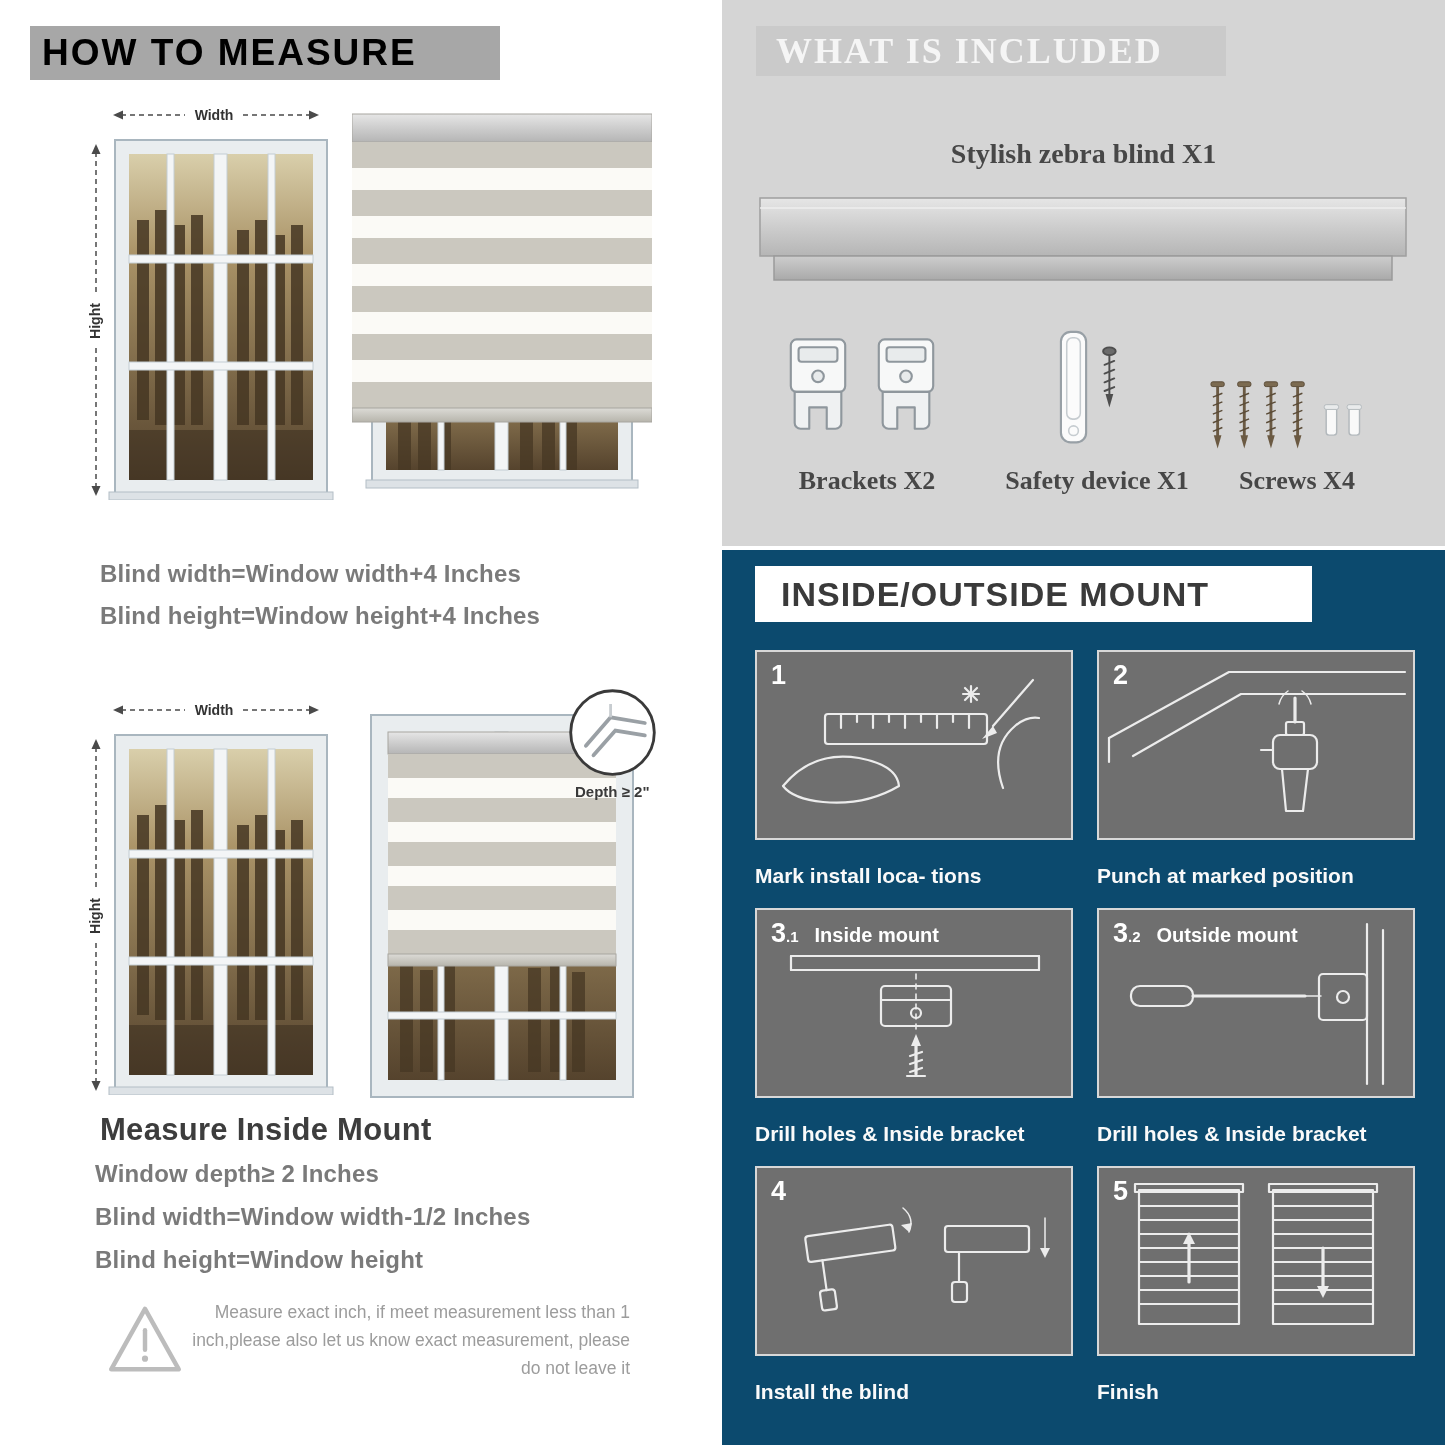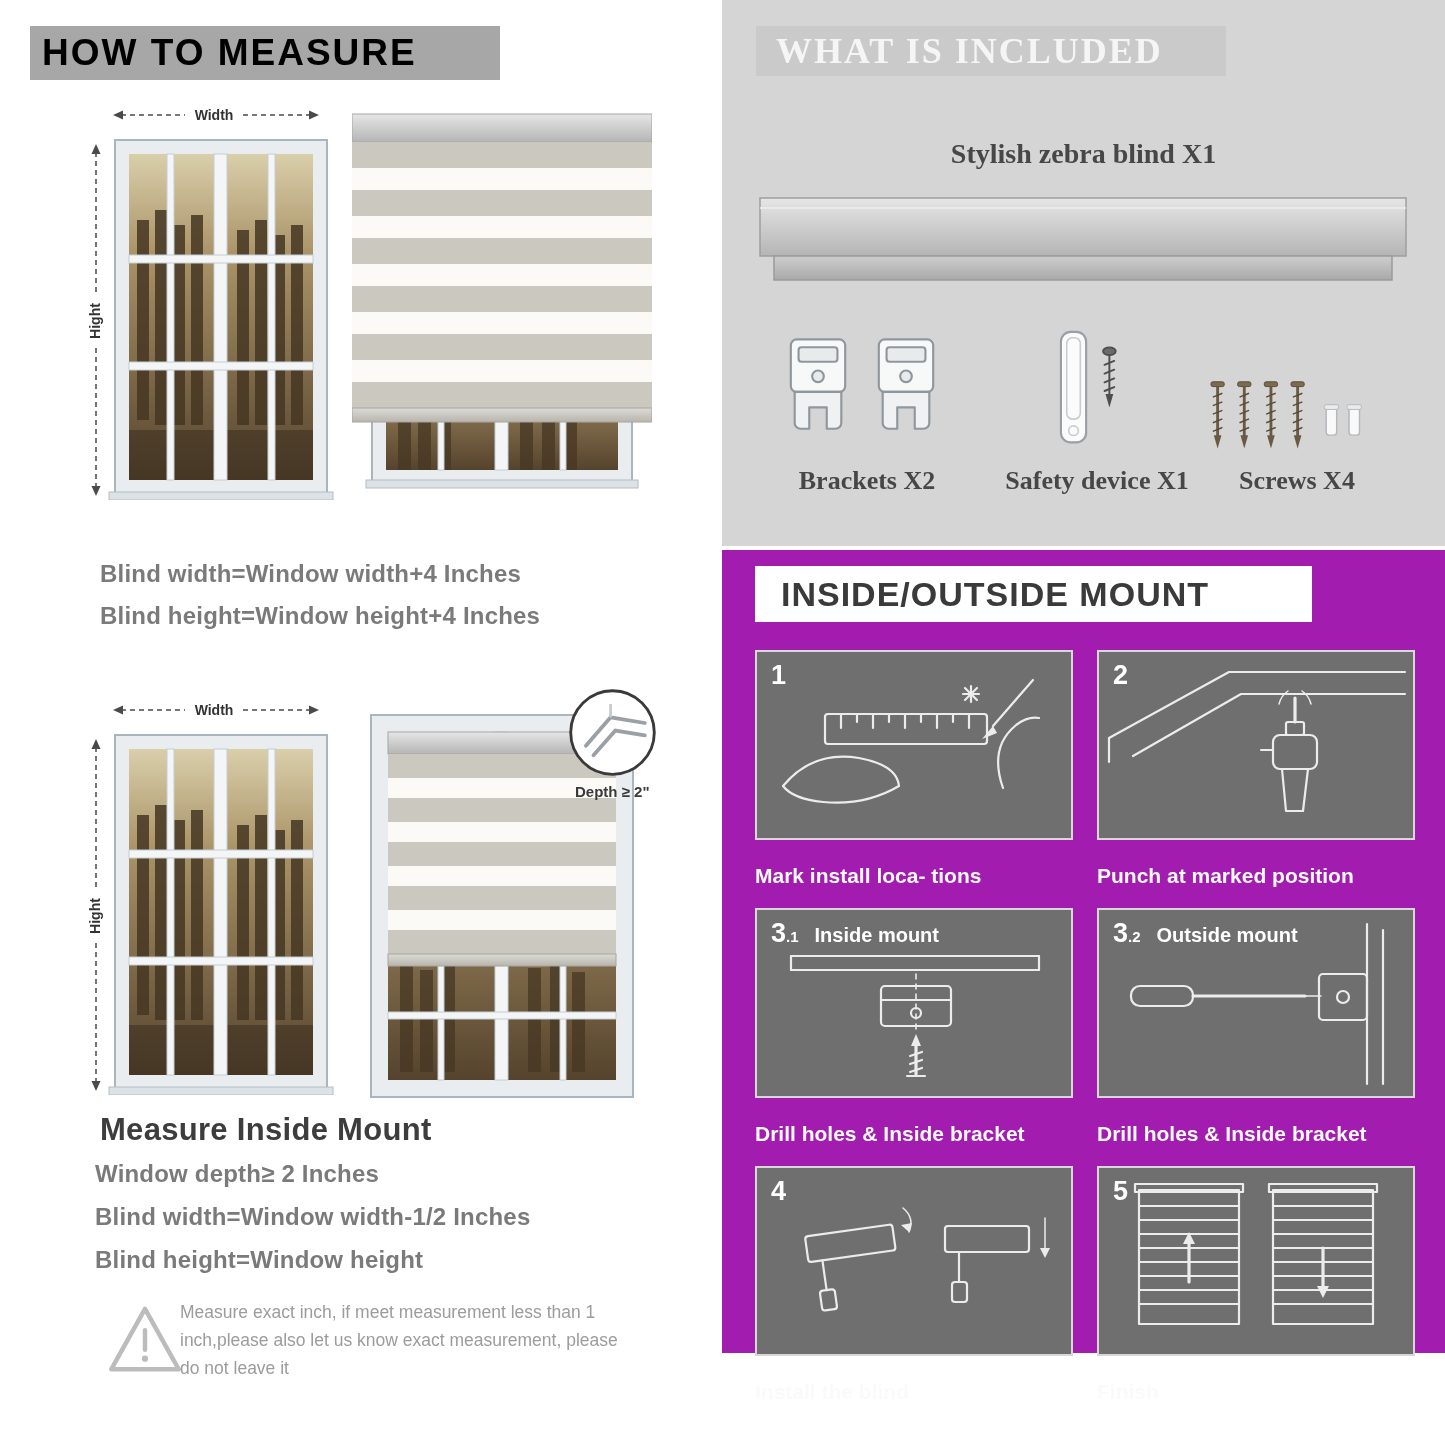--- a/index.html
+++ b/index.html
@@ -8,33 +8,33 @@
 
   
   .htm-banner{position:absolute;left:30px;top:26px;width:470px;height:54px;background:#a7a7a7;
               color:#000000;font-size:37px;font-weight:bold;letter-spacing:2px;line-height:54px;
               padding-left:12px;box-sizing:border-box;}
   .svg-abs{position:absolute;}
   .sec-title{position:absolute;font-size:31px;font-weight:bold;color:#3d3d3d;letter-spacing:.3px;}
   .meas-line{position:absolute;font-size:24px;font-weight:bold;color:#7a7a7a;letter-spacing:.2px;}
   .depth-label{position:absolute;font-size:15px;font-weight:bold;color:#3a3a3a;}
   .note-text{position:absolute;left:180px;top:1298px;width:450px;font-size:17.5px;line-height:1.6;
-             color:#9c9c9c;}
+             color:#9c9c9c;text-align:right;}
 
   
   .included-section{position:absolute;left:722px;top:0;width:723px;height:546px;background:#d5d5d5;font-family:Liberation Serif, serif;}
   .wii-banner{position:absolute;left:34px;top:26px;width:470px;height:50px;background:#cacaca;
               color:#f5f5f5;font-size:36px;font-weight:bold;letter-spacing:2px;line-height:50px;
               padding-left:20px;box-sizing:border-box;}
   .product-label{position:absolute;left:0;top:138px;width:100%;text-align:center;
                  font-size:28px;font-weight:bold;color:#474747;}
   .item-label{position:absolute;top:466px;font-size:26px;font-weight:bold;color:#474747;text-align:center;}
 
   
-  .mount-section{position:absolute;left:722px;top:550px;width:723px;height:803px;background:#a21caf;}
+  .mount-section{position:absolute;left:722px;top:550px;width:723px;height:895px;background:#0c4a6e;}
   .mount-banner{position:absolute;left:33px;top:16px;width:557px;height:56px;background:#ffffff;
                 color:#3a3a3a;font-size:34px;font-weight:bold;letter-spacing:1px;line-height:56px;
                 padding-left:26px;box-sizing:border-box;}
   .steps-grid{position:absolute;left:33px;top:100px;width:660px;display:grid;
               grid-template-columns:318px 318px;column-gap:24px;row-gap:20px;}
   .panel{position:relative;height:186px;border:2px solid #d8d8d8;box-sizing:content-box;background:#6f6f6f;}
   .panel svg{position:absolute;left:0;top:0;width:100%;height:100%;}
   .panel-head{position:absolute;left:14px;top:8px;z-index:2;color:#ffffff;font-weight:bold;}
   .panel-num{font-size:27px;}
   .panel-sub{font-size:15px;}

